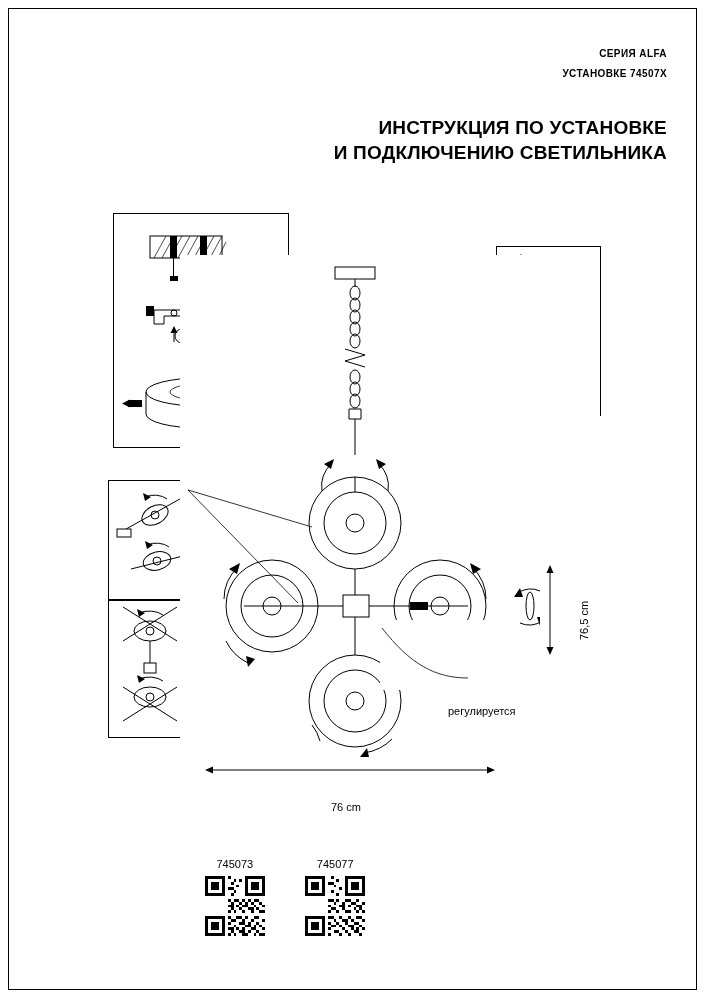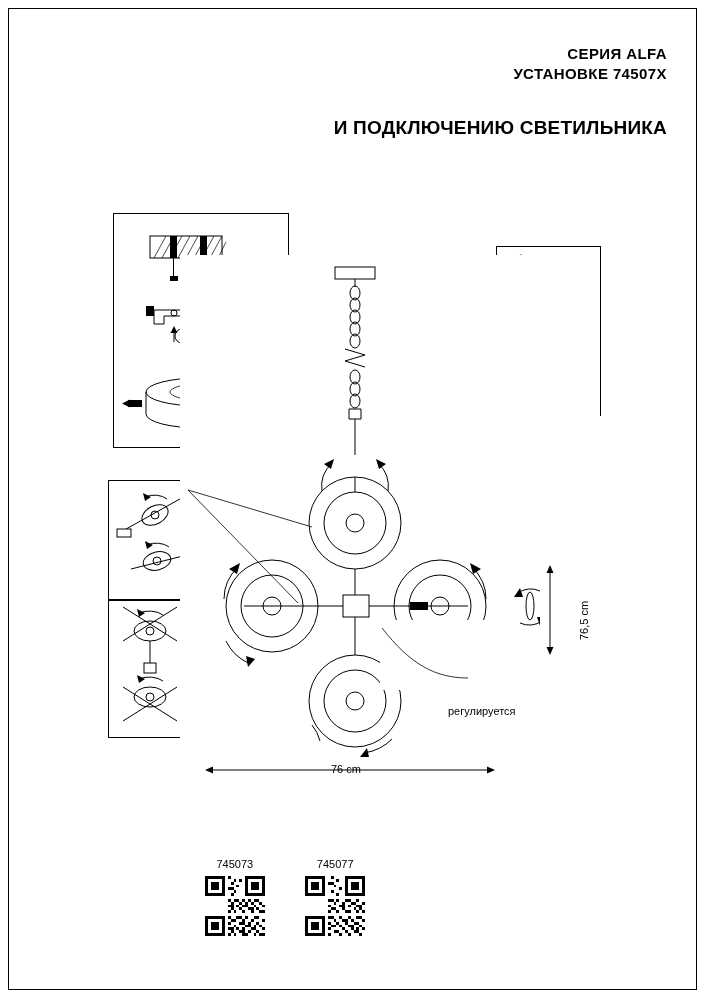--- a/index.html
+++ b/index.html
@@ -2,35 +2,35 @@
 <html><head>
 <meta charset="utf-8">
 <style>
   html,body{margin:0;padding:0;background:#fff;}
   body{width:707px;height:1000px;font-family:"Liberation Sans",sans-serif;color:#000;position:relative;overflow:hidden;}
   .page{position:absolute;left:0;top:0;width:707px;height:1000px;}
   .border{position:absolute;left:8px;top:8px;width:689px;height:982px;border:1px solid #000;box-sizing:border-box;}
 
   
   .hdr{position:absolute;right:40px;top:44px;text-align:right;}
-  .hdr .line{font-size:15px;font-weight:bold;letter-spacing:.4px;line-height:20px;}
+  .hdr .line{font-size:10px;font-weight:bold;letter-spacing:.4px;line-height:20px;}
   .title{position:absolute;left:0;right:40px;top:115px;text-align:right;font-size:19px;font-weight:bold;line-height:25px;letter-spacing:.2px;}
 
   
   .panel{position:absolute;border:1px solid #000;box-sizing:border-box;background:#fff;}
 
   svg{display:block;overflow:visible;}
   .st{fill:none;stroke:#000;stroke-width:1;}
   .st-thin{fill:none;stroke:#000;stroke-width:.8;}
   .st-thick{fill:none;stroke:#000;stroke-width:1.4;}
   .fill-b{fill:#000;stroke:none;}
   .fill-w{fill:#fff;stroke:#000;stroke-width:1;}
 
   
-  .dim{position:absolute;font-size:11px;}
+  .dim{position:absolute;font-size:11px;margin-top:38px;}
   .dim-v{position:absolute;font-size:11px;transform:rotate(-90deg);transform-origin:left top;white-space:nowrap;}
   .reg{position:absolute;font-size:11px;}
 
   
   .notes{position:absolute;left:200px;top:795px;width:420px;font-size:9.5px;line-height:14.5px;}
 
   
   .qrwrap{position:absolute;top:858px;left:0;width:570px;text-align:center;}
   .qrbox{display:inline-block;margin:0 18px;vertical-align:top;}
   .qrlabel{font-size:11px;margin-bottom:6px;}
@@ -40,20 +40,21 @@
 <body>
 
 <div class="page">
   <div class="border"></div>
 
   <div class="hdr">
     <div class="line">СЕРИЯ ALFA</div>
     <div class="line">УСТАНОВКЕ 74507X</div>
   </div>
   <div class="title">
+    <div>ИНСТРУКЦИЯ ПО УСТАНОВКЕ</div>
     <div>И ПОДКЛЮЧЕНИЮ СВЕТИЛЬНИКА</div>
   </div>
 
   <div class="panel" style="left:113px;top:213px;width:176px;height:235px;">
     <svg width="174" height="233" viewBox="0 0 174 233">
 
       <rect class="st" x="36" y="22" width="72" height="22"></rect>
       <g stroke="#000" stroke-width=".7">
         <line x1="40" y1="44" x2="52" y2="22"></line>
           <line x1="48" y1="44" x2="60" y2="22"></line>

